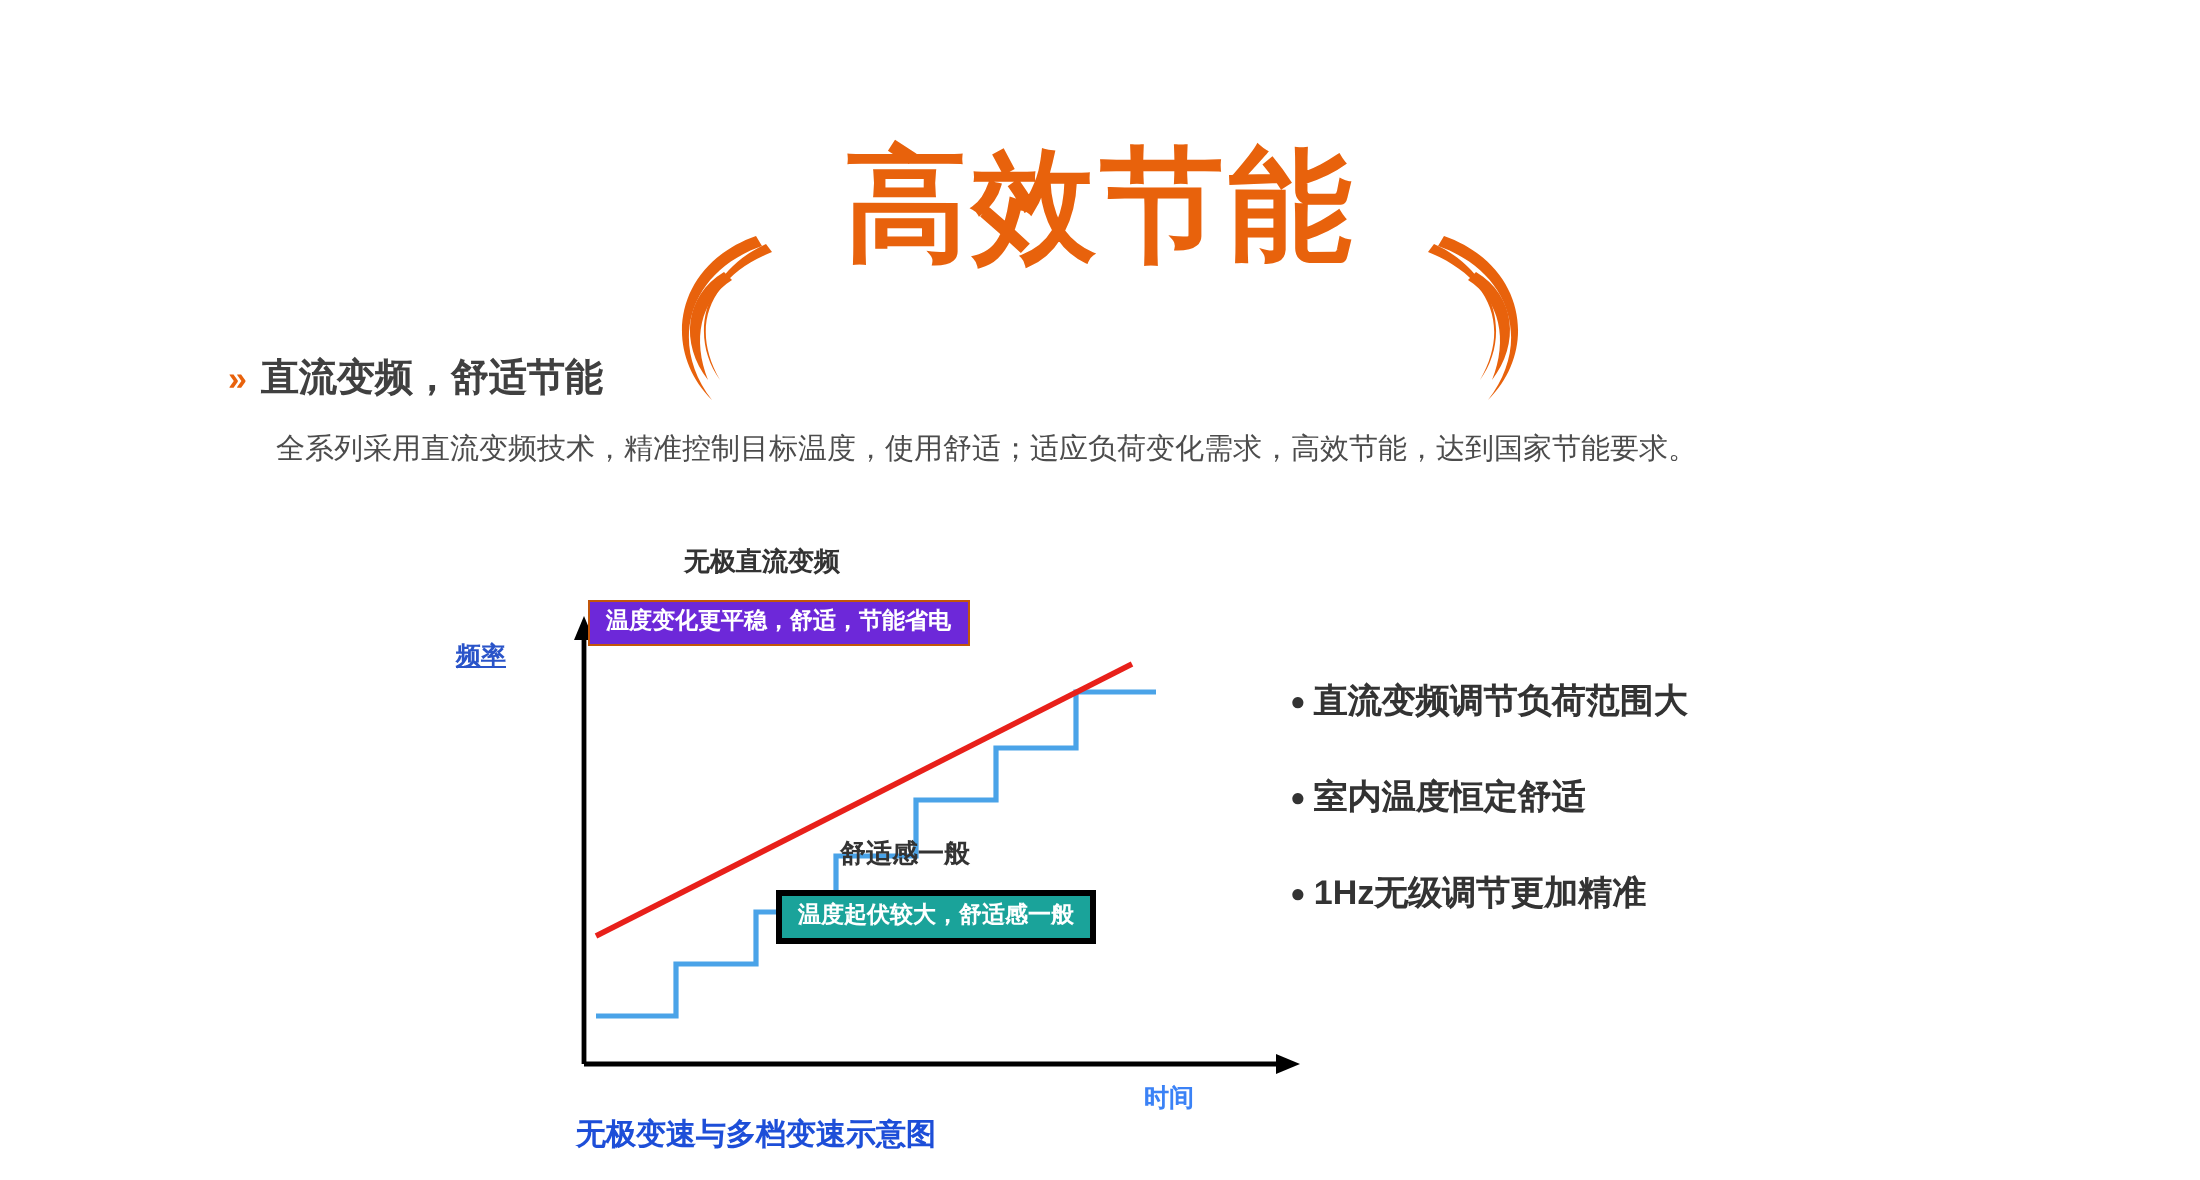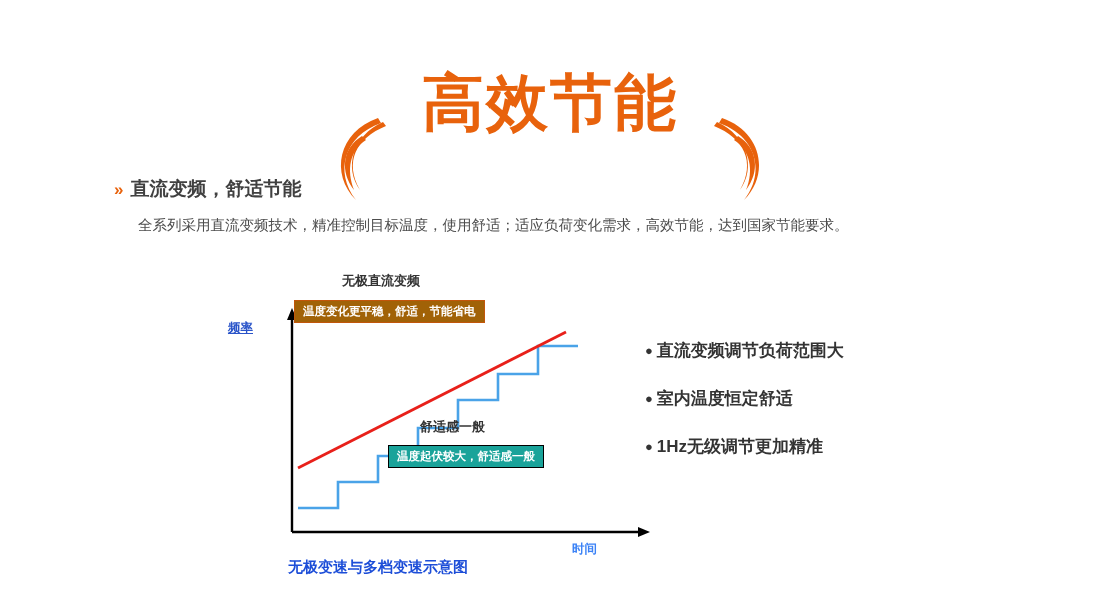--- a/index.html
+++ b/index.html
@@ -38,22 +38,22 @@
   .chart-label{position:absolute;font-size:13px;color:#333;}
   .lbl-top{left:112px;top:2px;font-weight:bold;color:#333;}
   .lbl-y{left:-2px;top:50px;color:#2a54c9;font-weight:bold;font-size:12.5px;text-decoration:underline;}
   .lbl-x{left:342px;top:271px;color:#3b82f6;font-weight:bold;font-size:12.5px;}
   .lbl-mid{left:190px;top:148px;font-weight:bold;color:#333;}
   .lbl-bottom{left:58px;top:288px;font-weight:bold;color:#1d4ed8;font-size:15px;}
   .tag{
     position:absolute;color:#ffffff;font-size:11.5px;font-weight:bold;
     padding:3px 8px;white-space:nowrap;line-height:15px;
   }
-  .tag-orange{left:64px;top:30px;background:#a16207;border:1px solid #c2560a;}
-  .tag-teal{left:158px;top:175px;background:#1aa39a;border:1px solid #000000;}
+  .tag-orange{left:64px;top:30px;background:#6d28d9;border:1px solid #c2560a;}
+  .tag-teal{left:158px;top:175px;background:#1aa39a;border:3px solid #000000;}
   
   .bullets{position:absolute;left:645px;top:340px;}
   .bullet{
     display:flex;align-items:flex-start;margin-bottom:26px;
     font-size:17px;font-weight:bold;color:#333;
   }
   .bullet .dot{font-size:13px;margin-right:4px;line-height:22px;color:#333;}
   .bullet .btxt{line-height:22px;}
 </style>
 </head>

